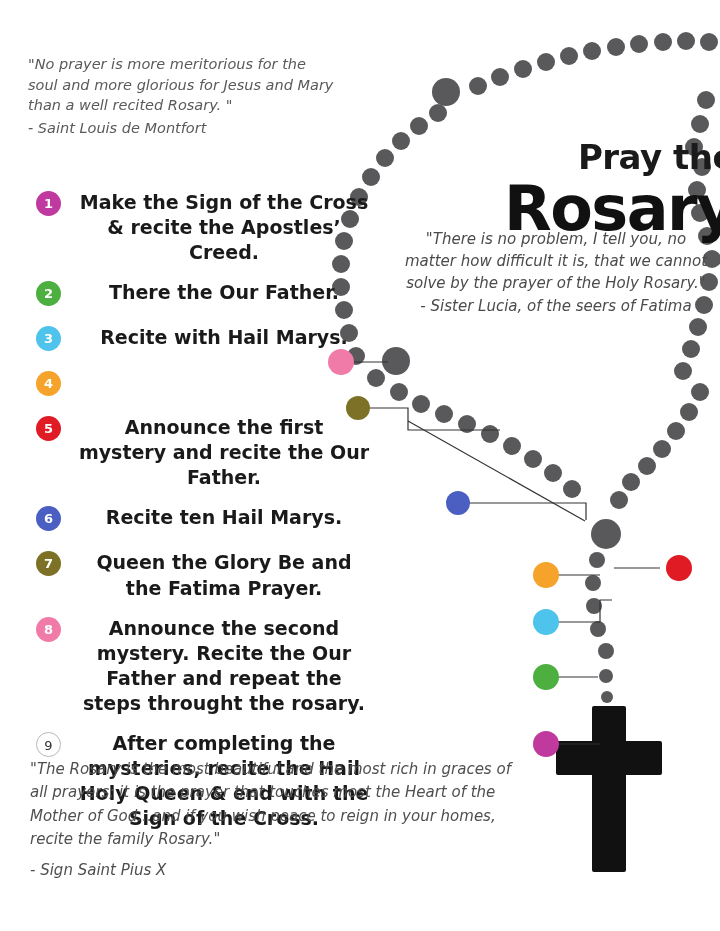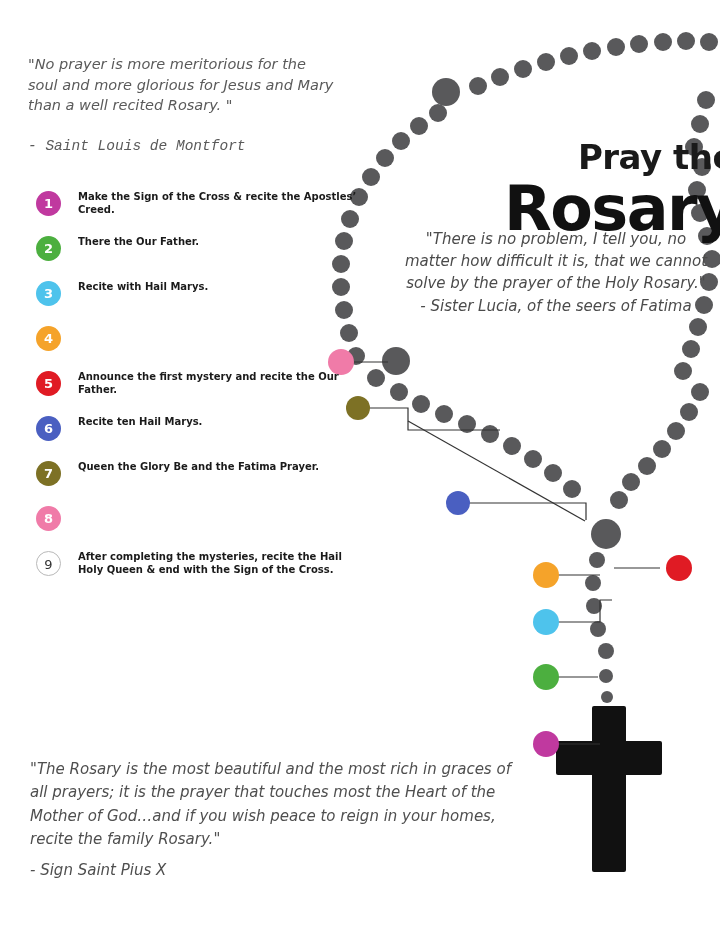--- a/index.html
+++ b/index.html
@@ -36,22 +36,21 @@
     top: 54px;
     width: 310px;
     font-family: "DejaVu Sans", sans-serif;
     font-style: italic;
     font-size: 14.5px;
     line-height: 1.42;
     color: #5a5a5a;
   }
   #top-quote .attrib {
     display: block;
-    margin-top: 20px;
-    font-family: Liberation Mono, monospace;
+    margin-top: 2px;
   }
 
   
   #title-block {
     position: absolute;
     left: 423px;
     top: 96px;
     width: 312px;
     text-align: right;
     margin-top: 44px;
@@ -118,23 +117,24 @@
   }
   .step-bead.hollow {
     color: #333333;
     border: 1px solid #b9b9b9;
     background: #ffffff;
     font-weight: normal;
   }
   .step-text {
     font-family: "DejaVu Sans", sans-serif;
     font-weight: bold;
-    font-size: 10px;
+    font-size: 19px;
     line-height: 1.32;
     color: #1a1a1a;
+    text-align: center;
   }
 
   
   #bottom-quote {
     position: absolute;
     left: 30px;
     top: 758px;
     width: 500px;
     font-family: "DejaVu Sans", sans-serif;
     font-style: italic;
@@ -296,20 +296,21 @@
       <div class="step">
         <div class="step-bead" style="background: rgb(74, 95, 193);">6</div>
         <div class="step-text">Recite ten Hail Marys.</div>
       </div>
       <div class="step">
         <div class="step-bead" style="background: rgb(125, 113, 37);">7</div>
         <div class="step-text">Queen the Glory Be and the Fatima Prayer.</div>
       </div>
       <div class="step">
         <div class="step-bead" style="background: rgb(240, 123, 168);">8</div>
+        <div class="step-text">Announce the second mystery. Recite the Our Father and repeat the steps throught the rosary.</div>
       </div>
       <div class="step">
         <div class="step-bead hollow">9</div>
         <div class="step-text">After completing the mysteries, recite the Hail Holy Queen &amp; end with the Sign of the Cross.</div>
       </div>
     </div>
 
   <div id="bottom-quote">
     <span>"The Rosary is the most beautiful and the most rich in graces of all prayers; it is the prayer that touches most the Heart of the Mother of God…and if you wish peace to reign in your homes, recite the family Rosary."</span>
     <span class="attrib">- Sign Saint Pius X</span>

